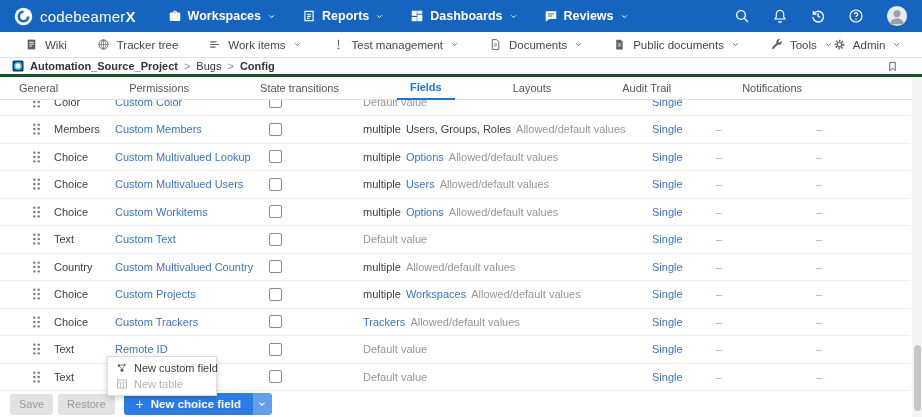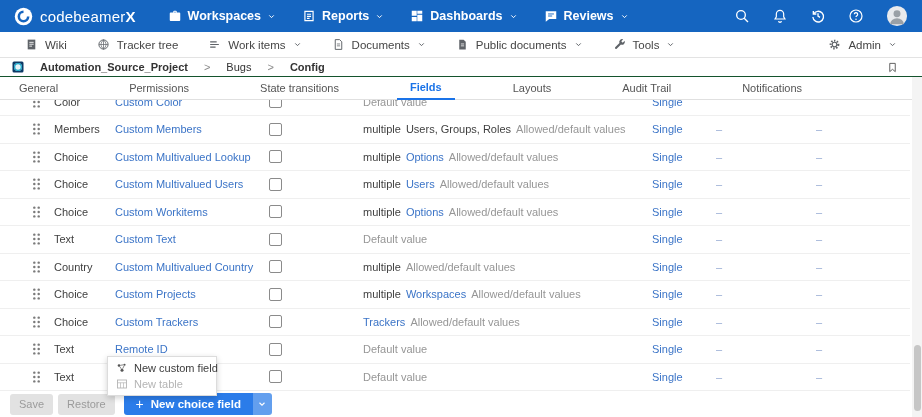--- a/index.html
+++ b/index.html
@@ -24,21 +24,21 @@
 
   
   .toolbar { height: 26px; border-bottom: 1px solid #e3e3e3; display: flex; align-items: center; padding: 0 25px; color: #454545; font-size: 11.5px; background: #fff; }
   .toolbar-left { display: flex; align-items: center; gap: 30px; }
   .tool-item { display: flex; align-items: center; gap: 7px; cursor: pointer; white-space: nowrap; }
   .tool-icon { width: 13px; height: 13px; display: inline-flex; color: #5f6368; }
   .tool-caret { color: #5f6368; }
   .toolbar-right { margin-left: auto; }
 
   
-  .breadcrumb-bar { height: 19px; border-bottom: 1px solid #14532d; display: flex; align-items: center; padding: 0 12px; font-size: 11px; color: #333; gap: 16px; background: #fff; }
+  .breadcrumb-bar { height: 19px; border-bottom: 3px solid #14532d; display: flex; align-items: center; padding: 0 12px; font-size: 11px; color: #333; gap: 6px; background: #fff; }
   .bc-icon { width: 12px; height: 12px; display: inline-flex; }
   .bc-project, .bc-page { font-weight: 700; cursor: pointer; }
   .bc-section { cursor: pointer; }
   .bc-sep { color: #8a8a8a; }
   .bookmark-icon { margin-left: auto; margin-right: 12px; width: 11px; height: 13px; color: #555; cursor: pointer; }
 
   
   .tabs { height: 23px; display: flex; align-items: flex-end; padding: 0 6px; border-bottom: 1px solid #e0e0e0; font-size: 11px; color: #555; background: #fff; gap: 45px; }
   .tab { padding: 4px 13px 5px; cursor: pointer; white-space: nowrap; }
   .tab.active { color: var(--tab-active); font-weight: 700; border-bottom: 2px solid var(--tab-active); margin-bottom: -1px; }
@@ -210,20 +210,33 @@
     <span class="tool-label">Tracker tree</span>
 
   </div>
         <div class="tool-item">
     <span class="tool-icon">
             <svg viewBox="0 0 24 24">
               <path stroke="currentColor" stroke-width="2.2" fill="none" d="M4 7h12M4 12h16M4 17h10"></path>
             </svg>
           </span>
     <span class="tool-label">Work items</span>
+    <span class="tool-caret">
+            <svg viewBox="0 0 24 24">
+              <path fill="none" stroke="currentColor" stroke-width="2.6" d="M6 9l6 6 6-6"></path>
+            </svg>
+          </span>
+  </div>
+        <div class="tool-item">
+    <span class="tool-icon">
+            <svg viewBox="0 0 24 24">
+              <path fill="currentColor" d="M10.8 3h2.4l-.4 12h-1.6zM12 17.5a1.7 1.7 0 1 1 0 3.4 1.7 1.7 0 0 1 0-3.4z"></path>
+            </svg>
+          </span>
+    <span class="tool-label">Test management</span>
     <span class="tool-caret">
             <svg viewBox="0 0 24 24">
               <path fill="none" stroke="currentColor" stroke-width="2.6" d="M6 9l6 6 6-6"></path>
             </svg>
           </span>
   </div>
         <div class="tool-item">
     <span class="tool-icon">
             <svg viewBox="0 0 24 24">
               <path fill="none" stroke="currentColor" stroke-width="1.8" d="M6 3h8l4 4v14H6z"></path>

